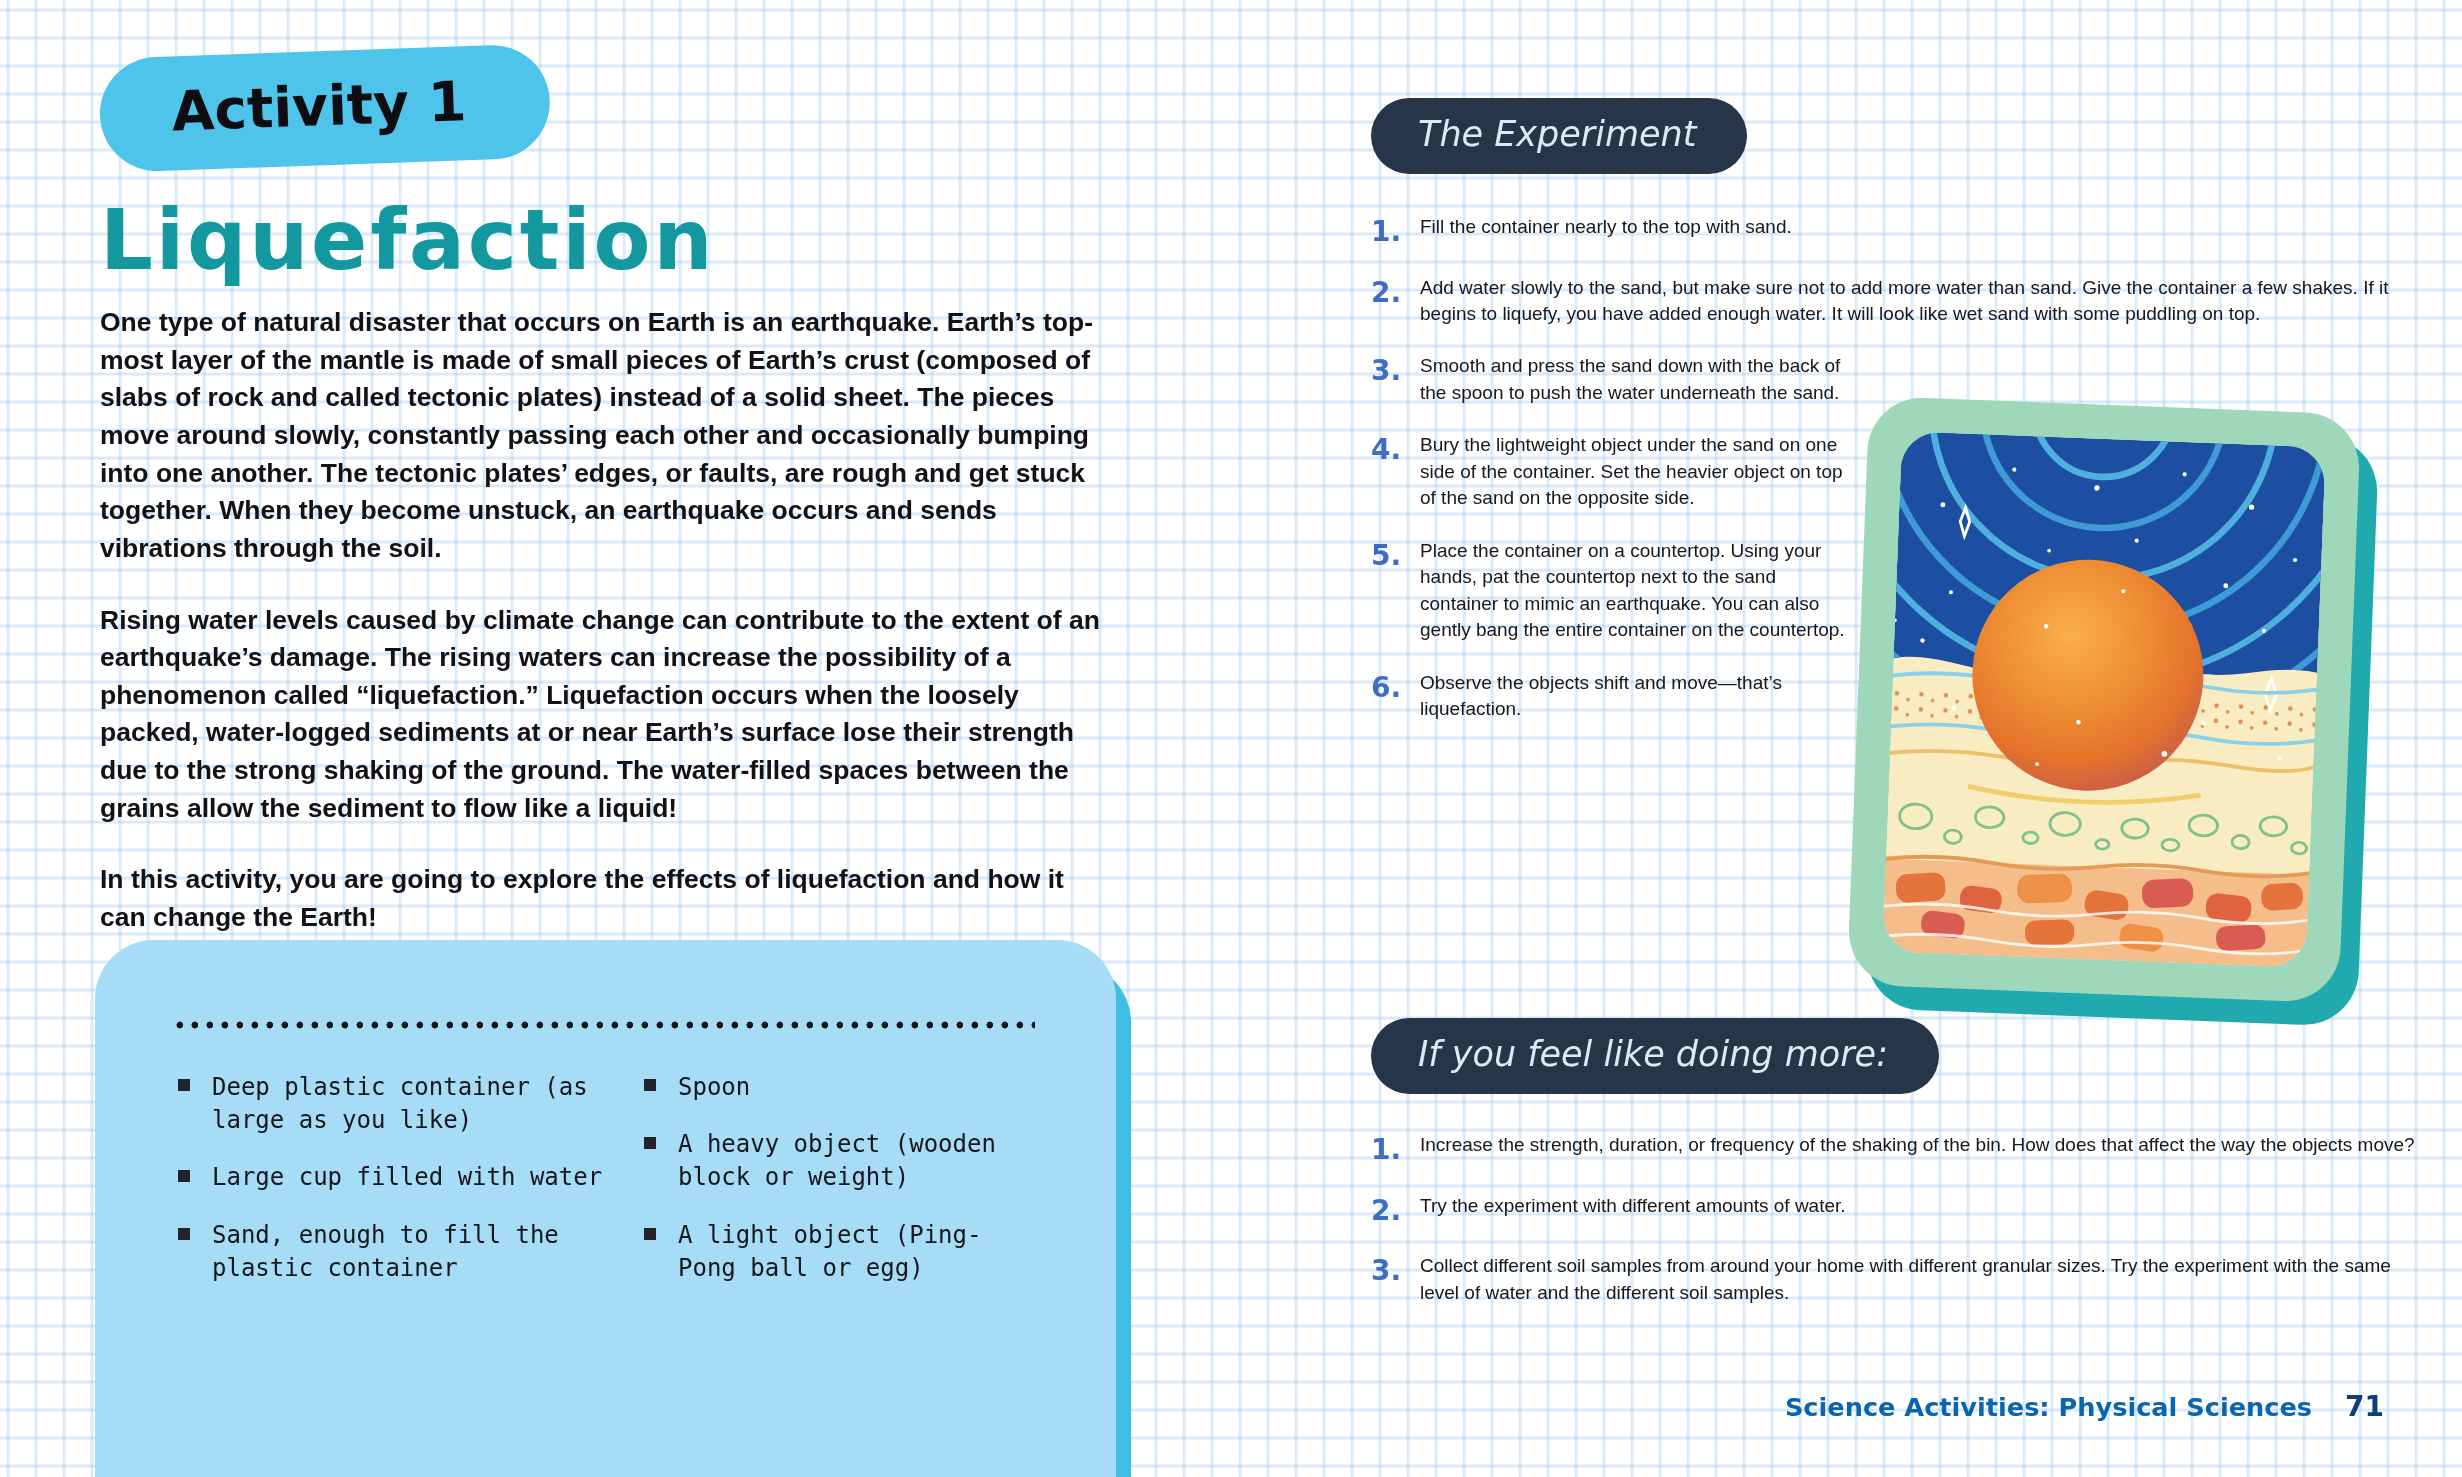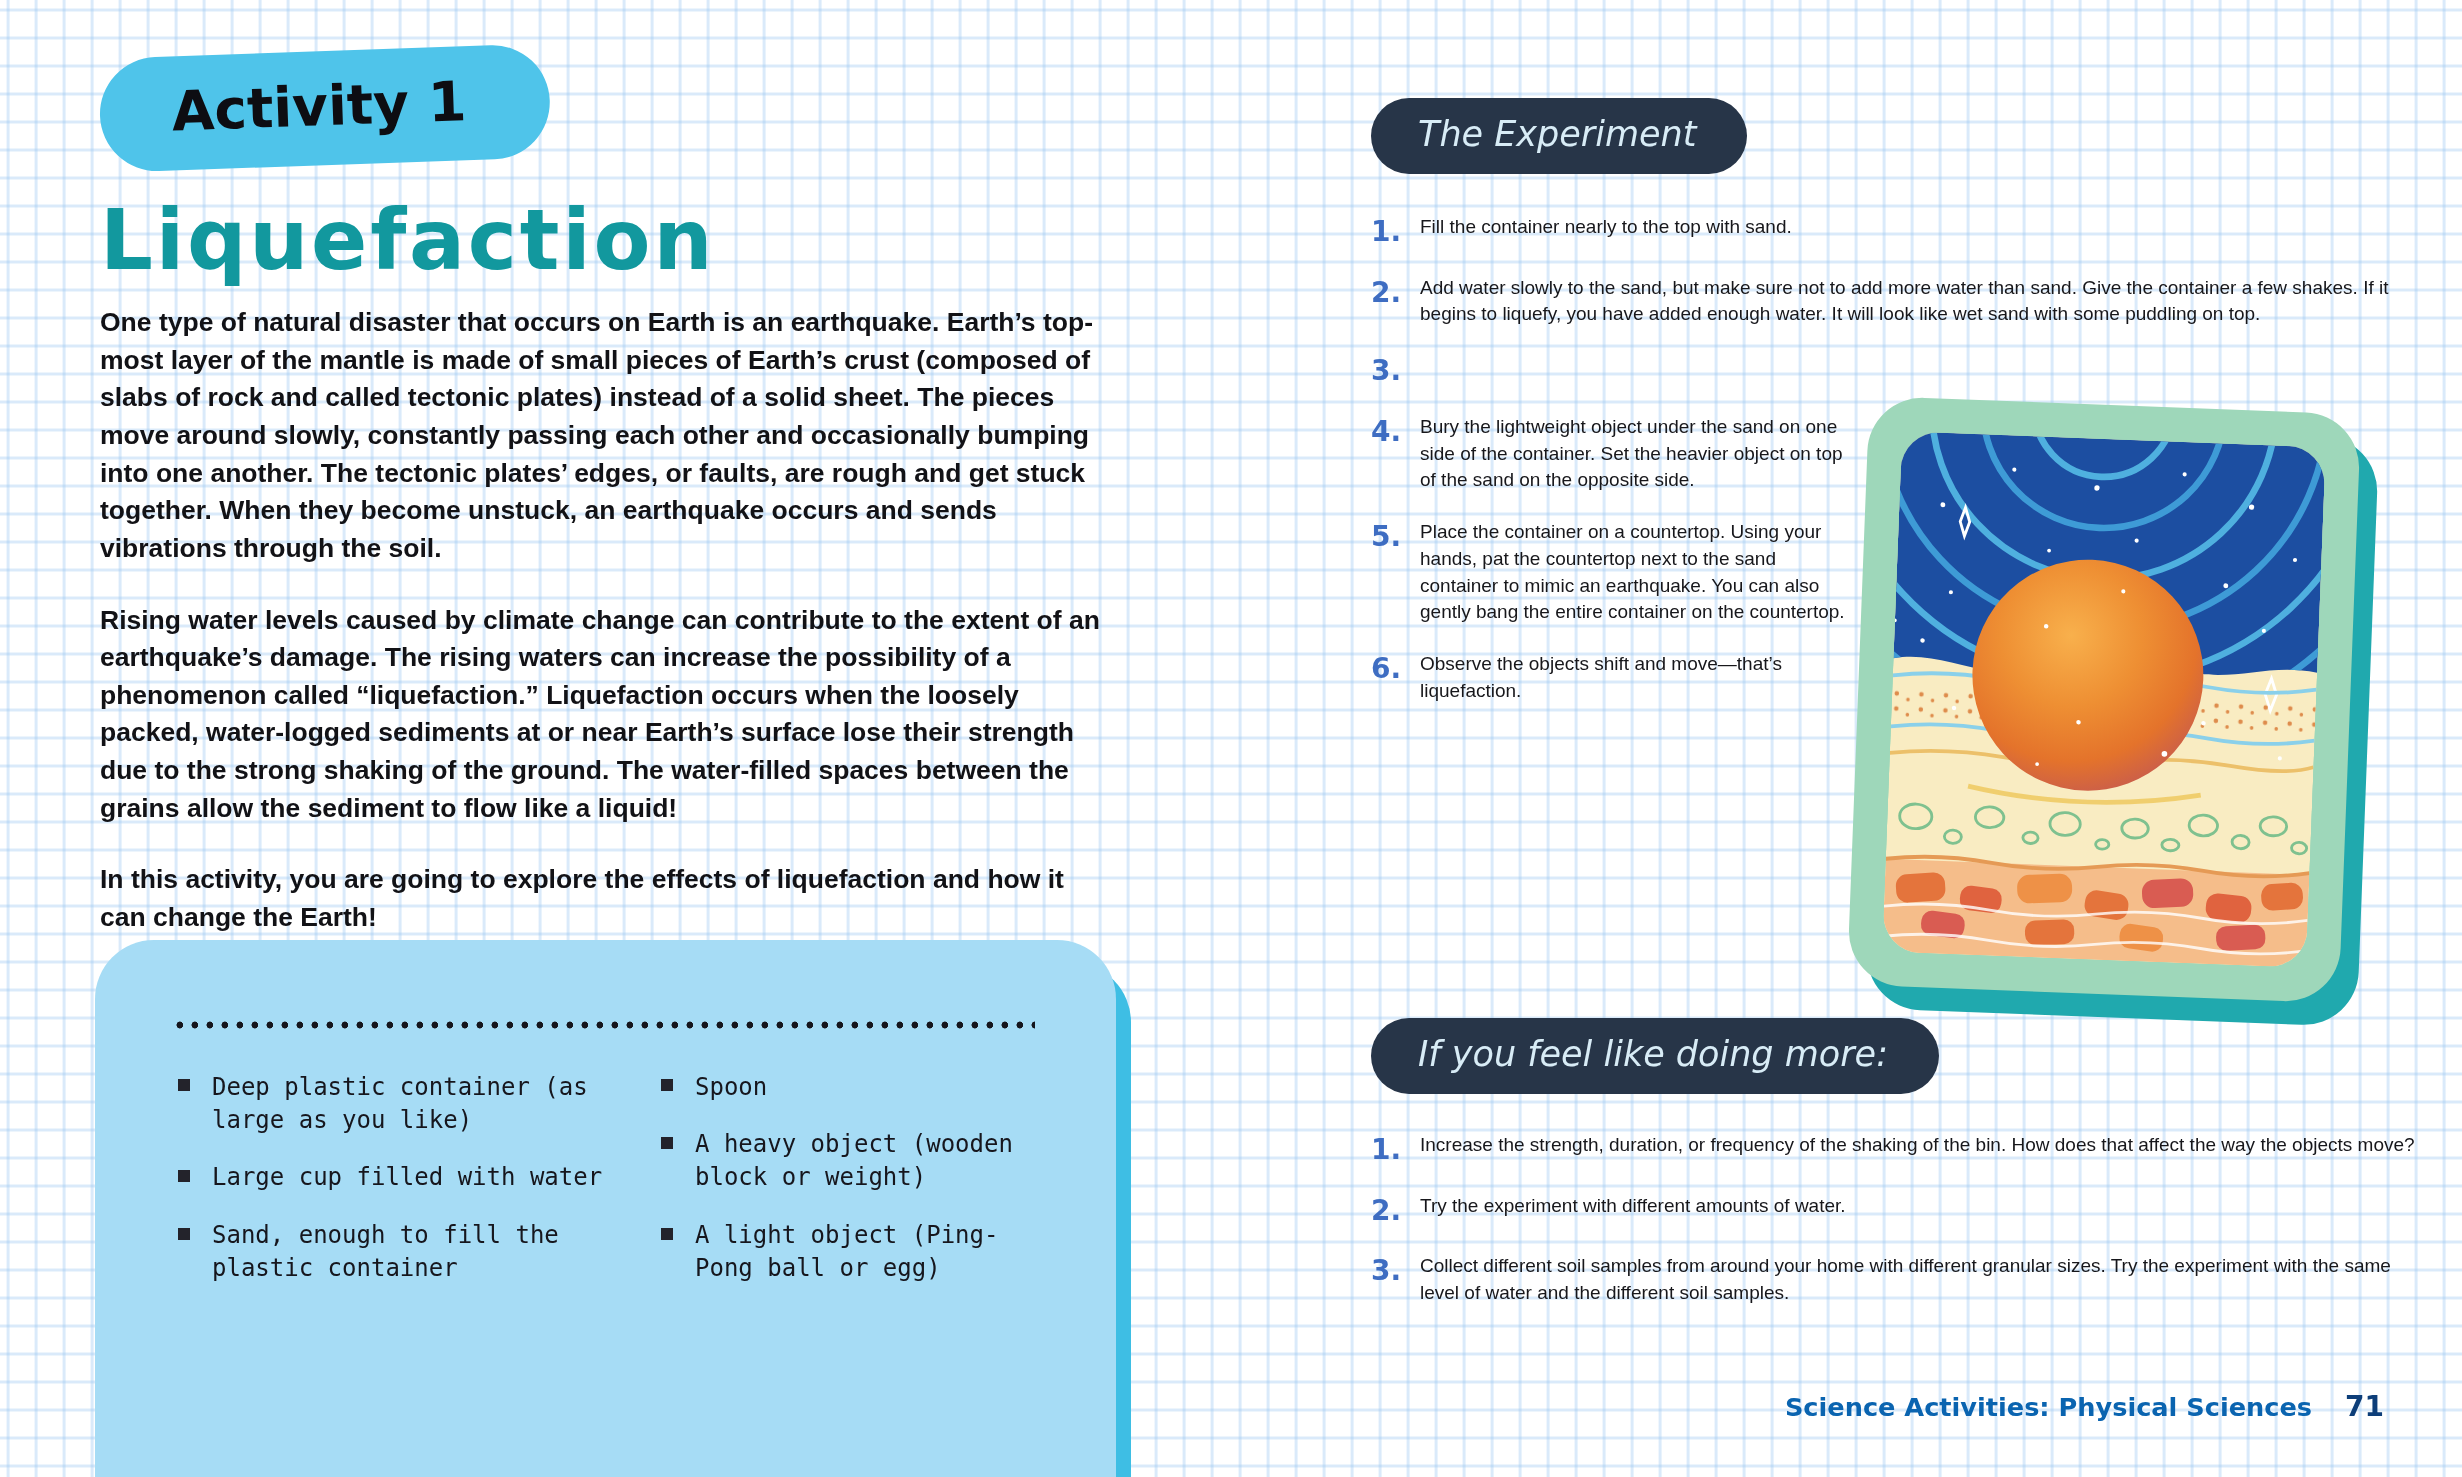--- a/index.html
+++ b/index.html
@@ -33,21 +33,21 @@
     padding:64px 81px 0 81px;box-sizing:border-box;
   }
   .materials-title{
     margin:0;font-family:"DejaVu Sans", sans-serif;font-weight:bold;font-size:39px;color:#101017;
   }
   .dotted-rule{
     margin:17px 0 42px 0;height:7.6px;
     background:radial-gradient(circle at 3.8px 3.8px, #15151c 3px, rgba(0,0,0,0) 3.6px);
     background-size:15px 7.6px;background-repeat:repeat-x;
   }
-  .materials-grid{display:grid;grid-template-columns:466px auto;column-gap:17px;}
+  .materials-grid{display:grid;grid-template-columns:466px auto;}
   .materials-grid ul{list-style:none;margin:0;padding:0;}
   .materials-grid li{
     position:relative;padding-left:36px;margin-bottom:24.6px;
     font-family:"DejaVu Sans Mono", monospace;font-size:24px;line-height:1.38;color:#16161d;
   }
   .materials-grid li::before{
     content:"";position:absolute;left:1.9px;top:8.5px;width:12.3px;height:12.3px;background:#23232b;
   }
   
   .right-col{position:absolute;left:1371px;top:98px;width:1032px;}
@@ -119,20 +119,21 @@
       <div class="step">
         <span class="num">1.</span>
         <span class="txt">Fill the container nearly to the top with sand.</span>
       </div>
       <div class="step">
         <span class="num">2.</span>
         <span class="txt">Add water slowly to the sand, but make sure not to add more water than sand. Give the container a few shakes. If it begins to liquefy, you have added enough water. It will look like wet sand with some puddling on top.</span>
       </div>
       <div class="step narrow">
         <span class="num">3.</span>
+        <span class="txt">Smooth and press the sand down with the back of the spoon to push the water underneath the sand.</span>
       </div>
       <div class="step narrow">
         <span class="num">4.</span>
         <span class="txt">Bury the lightweight object under the sand on one side of the container. Set the heavier object on top of the sand on the opposite side.</span>
       </div>
       <div class="step narrow">
         <span class="num">5.</span>
         <span class="txt">Place the container on a countertop. Using your hands, pat the countertop next to the sand container to mimic an earthquake. You can also gently bang the entire container on the countertop.</span>
       </div>
       <div class="step narrow">

